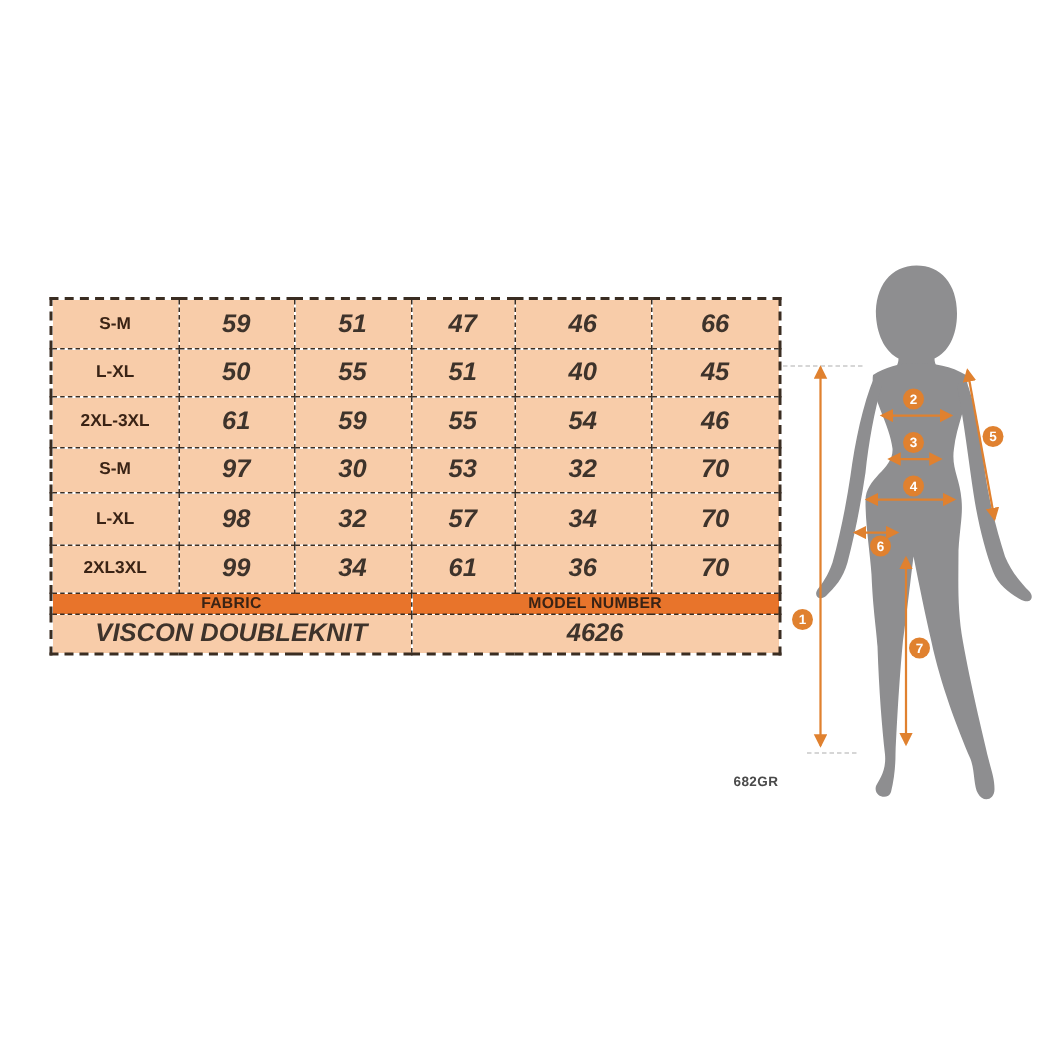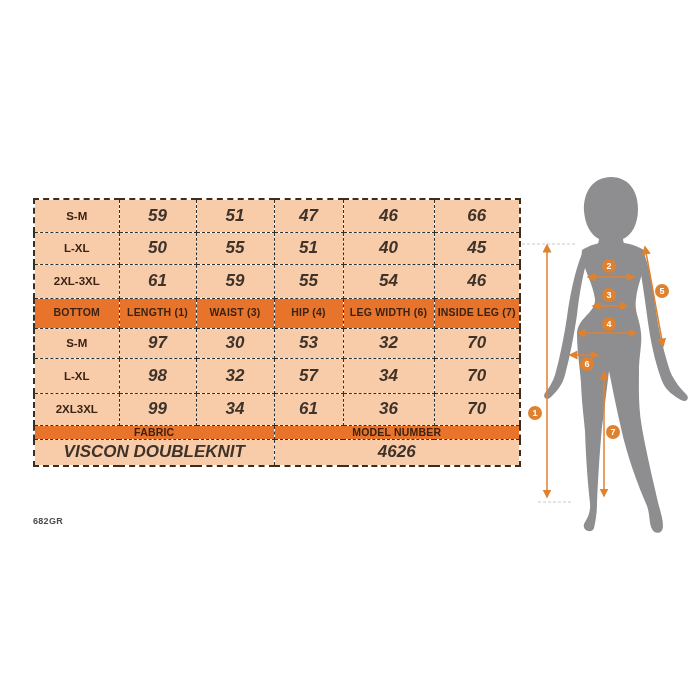--- a/index.html
+++ b/index.html
@@ -26,21 +26,21 @@
   }
   td.sc{
     background:var(--cell-bg,#f8cca9);color:var(--header-text,#3a2315);
     font-weight:bold;font-size:11.5px;
   }
   td.vc{
     background:var(--cell-bg,#f8cca9);color:var(--cell-text,#3e332b);
     font-weight:600;font-size:17px;font-style:italic;
   }
   .style-code{
-    position:absolute;left:33px;top:516px;width:486px;text-align:left;
+    position:absolute;left:33px;top:516px;width:486px;text-align:right;
     font-size:9px;font-weight:bold;color:var(--code-text,#4a4a4a);letter-spacing:.3px;
   }
   .figure-svg{position:absolute;left:520px;top:165px;width:180px;height:375px;}
   .sil{fill:var(--figure-gray,#8e8e90);stroke:none;}
   .mline{stroke:var(--accent,#e0812f);stroke-width:1.5;fill:none;}
   .guide{stroke:var(--guide,#c9c9c9);stroke-width:1;stroke-dasharray:3 2;}
   .marker{
     position:absolute;width:14px;height:14px;border-radius:50%;
     background:var(--accent,#e0812f);color:#ffffff;
     font-size:9px;font-weight:bold;line-height:14px;text-align:center;z-index:3;
@@ -76,28 +76,20 @@
       <td class="vc">40</td>
       <td class="vc">45</td>
     </tr>
     <tr class="r3">
       <td class="sc">2XL-3XL</td>
       <td class="vc">61</td>
       <td class="vc">59</td>
       <td class="vc">55</td>
       <td class="vc">54</td>
       <td class="vc">46</td>
-    </tr>
-    <tr class="r4">
-      <td class="hc">BOTTOM</td>
-      <td class="hc">LENGTH (1)</td>
-      <td class="hc">WAIST (3)</td>
-      <td class="hc">HIP (4)</td>
-      <td class="hc">LEG WIDTH (6)</td>
-      <td class="hc">INSIDE LEG (7)</td>
     </tr>
     <tr class="r5">
       <td class="sc">S-M</td>
       <td class="vc">97</td>
       <td class="vc">30</td>
       <td class="vc">53</td>
       <td class="vc">32</td>
       <td class="vc">70</td>
     </tr>
     <tr class="r6">

